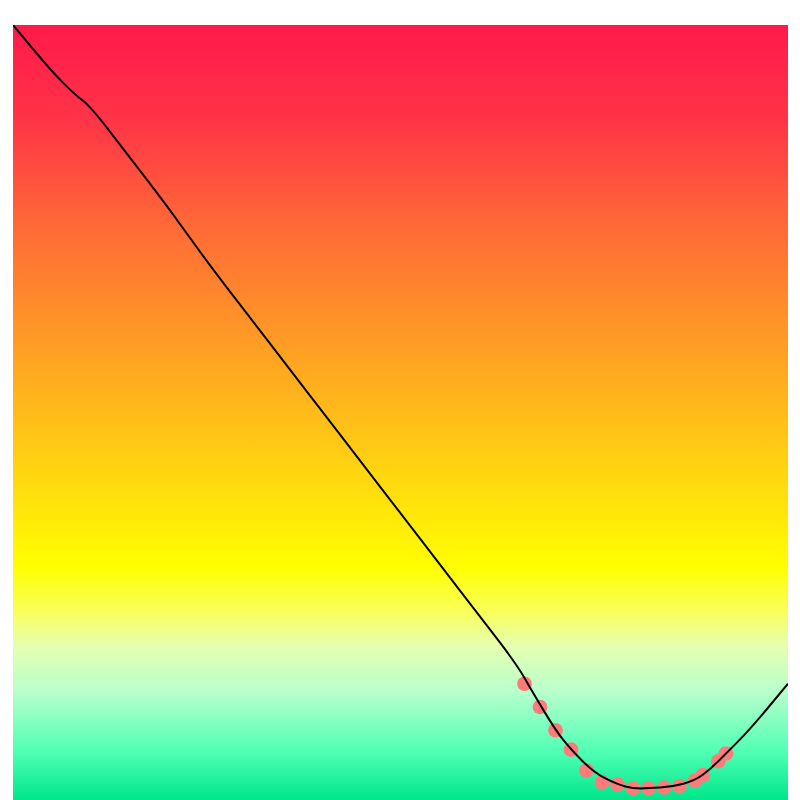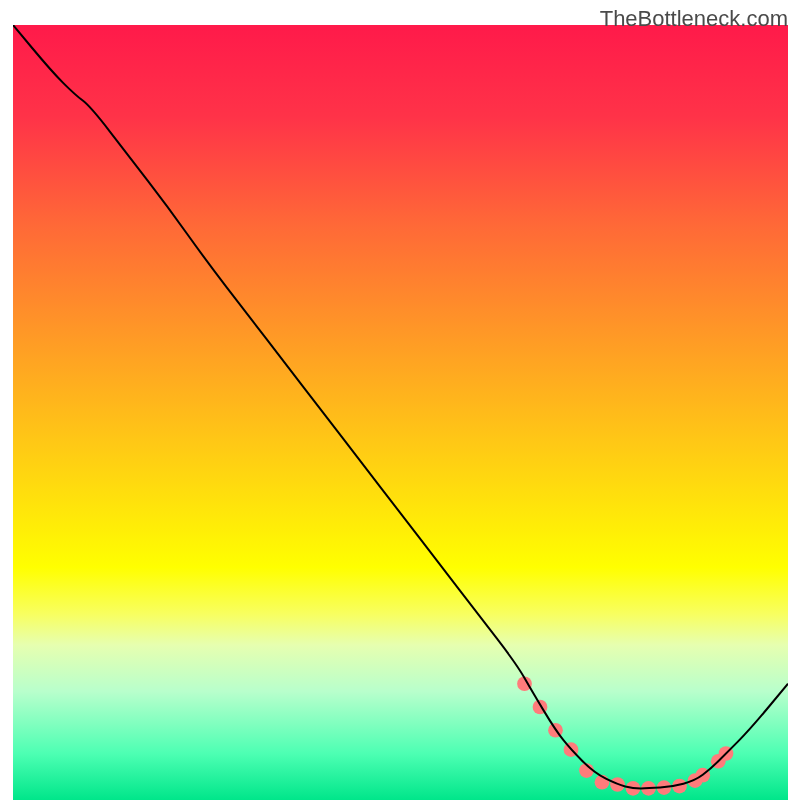--- a/index.html
+++ b/index.html
@@ -30,21 +30,20 @@
   .plot-area svg {
     display: block;
     width: 100%;
     height: 100%;
   }
 </style>
 </head>
 <body>
 
 <div class="container">
-  <div class="watermark">TheBottleneck.com</div>
   <div class="plot-area">
     <svg viewBox="0 0 100 100" preserveAspectRatio="none">
       <defs>
         <linearGradient id="bg-grad" x1="0" y1="0" x2="0" y2="1">
             <stop offset="0%" stop-color="#ff1a4a"></stop>
             <stop offset="12%" stop-color="#ff3348"></stop>
             <stop offset="25%" stop-color="#ff6638"></stop>
             <stop offset="40%" stop-color="#ff9926"></stop>
             <stop offset="55.00000000000001%" stop-color="#ffcc14"></stop>
             <stop offset="70%" stop-color="#ffff00"></stop>

